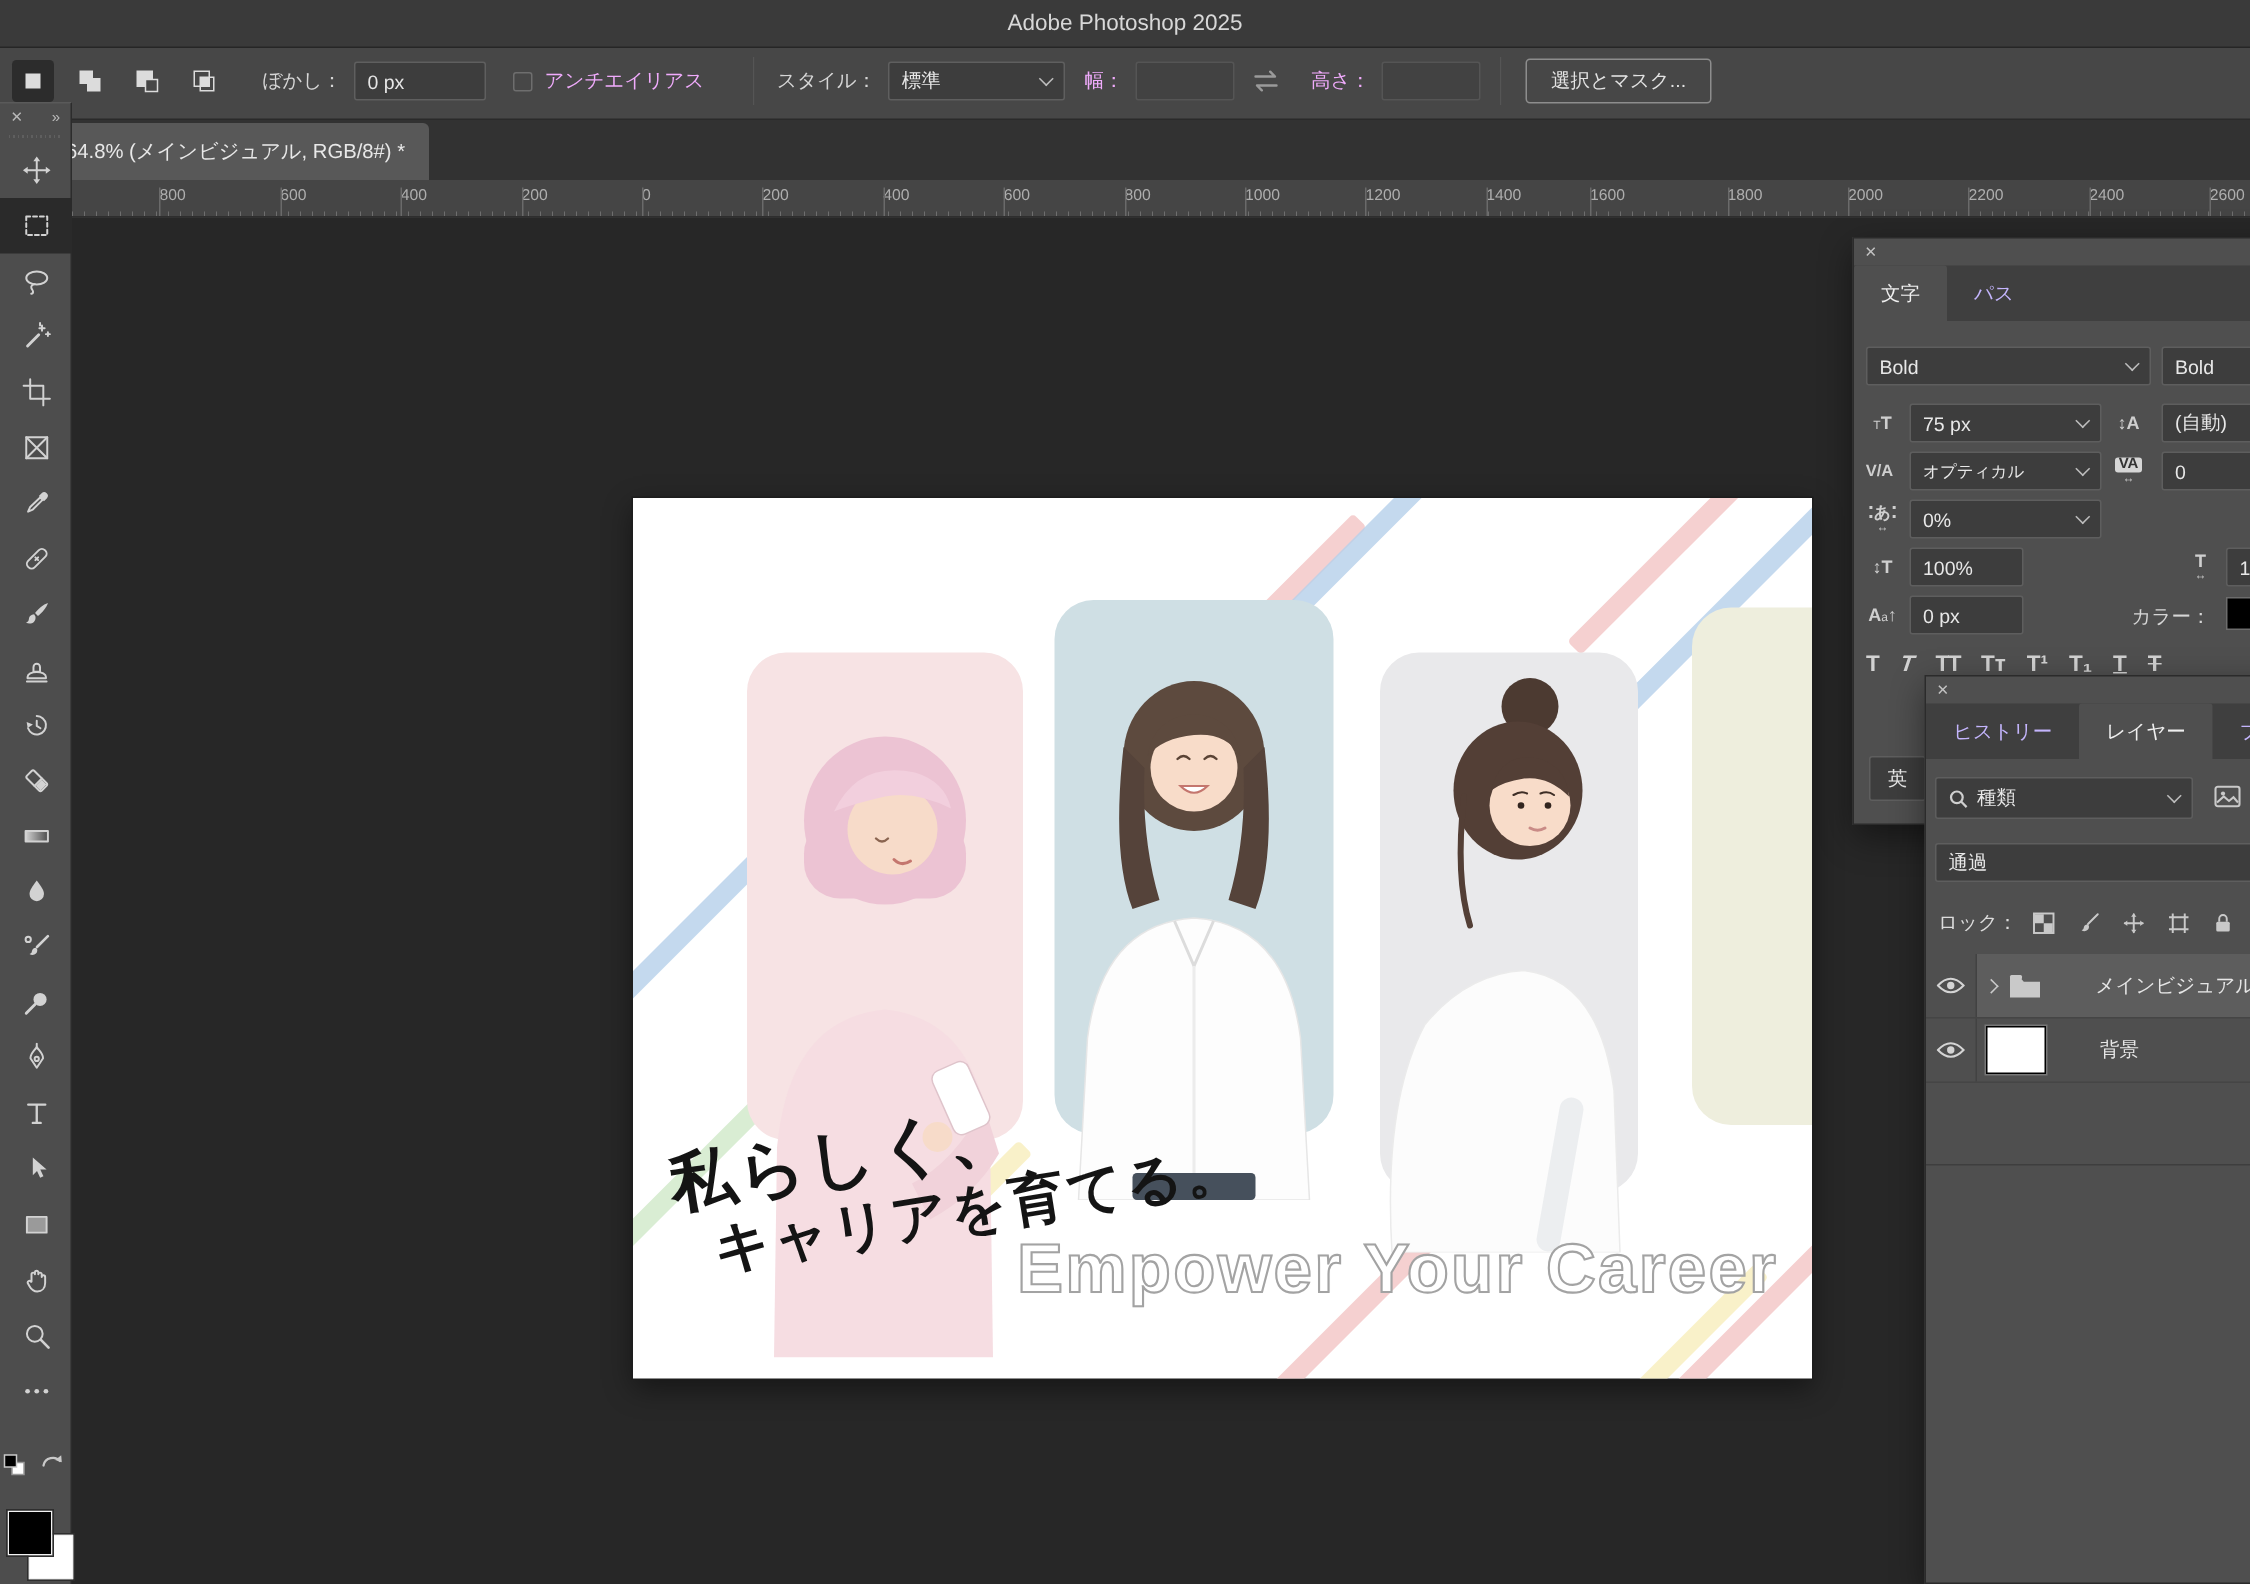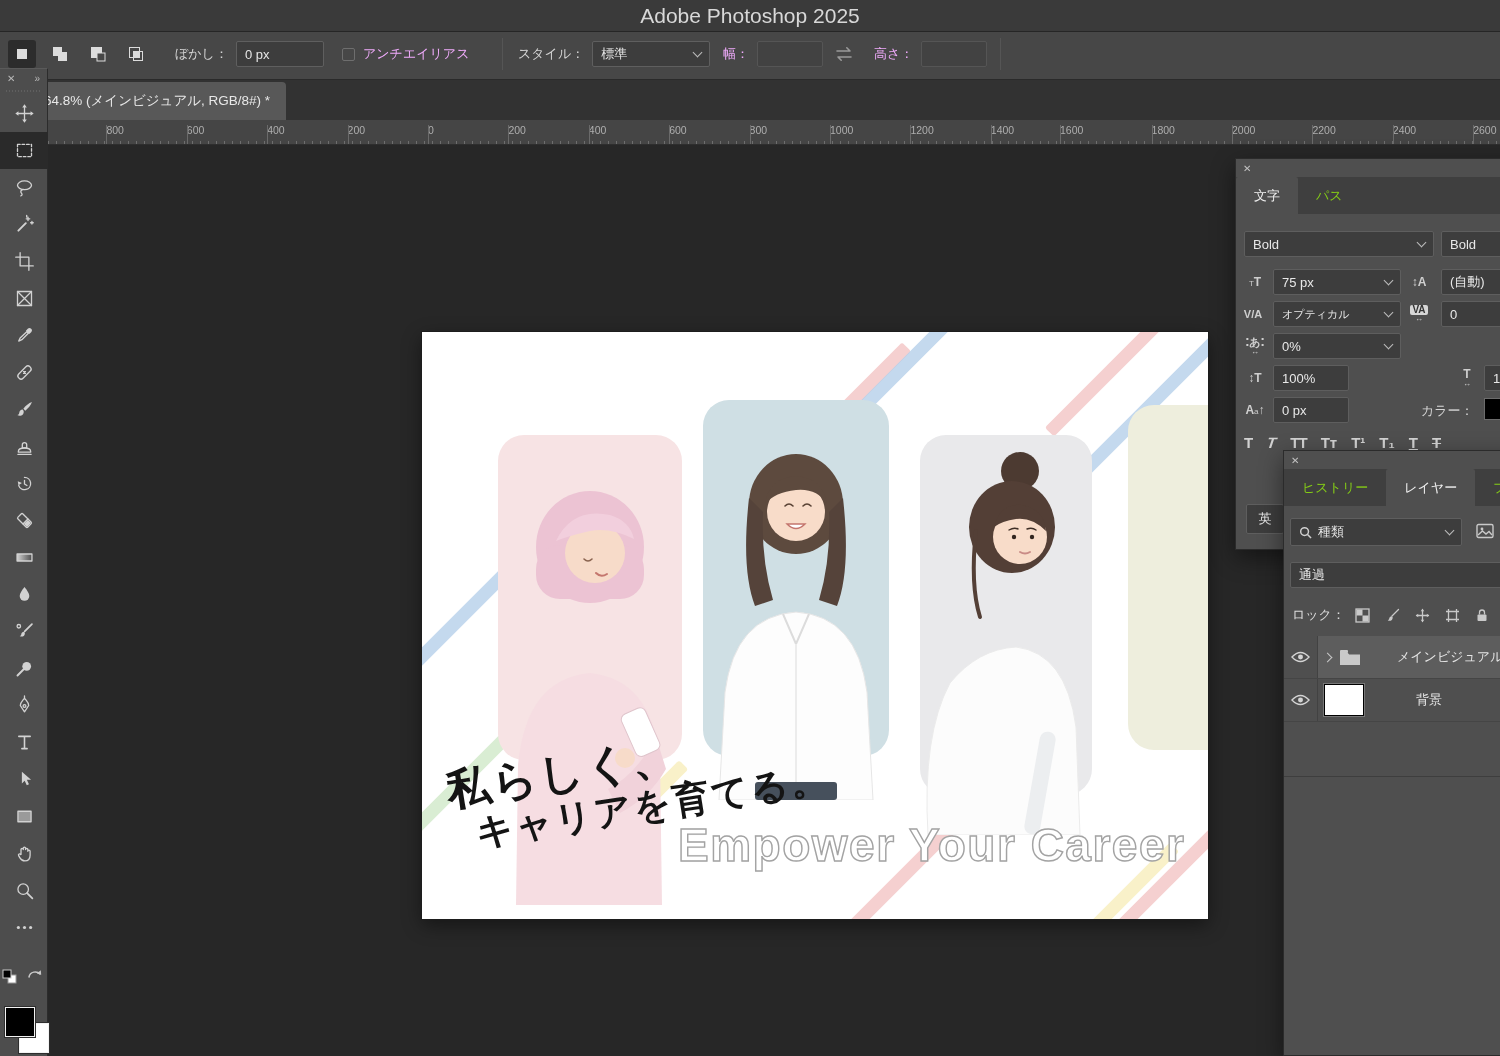--- a/index.html
+++ b/index.html
@@ -4,21 +4,21 @@
 <style>
   * { margin:0; padding:0; box-sizing:border-box; }
   body { font-family:"Liberation Sans","DejaVu Sans",sans-serif; background:#111; }
   .screen { position:relative; width:1500px; height:1056px; overflow:hidden;
             background:#272727; font-family:"Liberation Sans","DejaVu Sans",sans-serif; }
 
   
   .titlebar { position:absolute; left:0; top:0; width:1500px; height:32px;
               background:#3a3a3a; border-bottom:1px solid #262626; z-index:16;
               display:flex; align-items:center; justify-content:center;
-              color:#d8d8d8; font-size:21px; }
+              color:#d8d8d8; font-size:15px; }
 
   
   .optionsbar { position:absolute; left:0; top:28px; width:1500px; height:52px;
                 background:#474747; border-bottom:1px solid #2a2a2a; z-index:15;
                 color:#d6d6d6; font-size:13px; }
   .ob-item { position:absolute; top:0; height:52px; display:flex; align-items:center; gap:8px; }
   .mode-btn { width:28px; height:28px; display:flex; align-items:center; justify-content:center;
               border-radius:3px; }
   .mode-btn.active { background:#2c2c2c; }
   .ob-input { background:#3d3d3d; border:1px solid #5f5f5f; border-radius:2px;
@@ -79,21 +79,21 @@
   .tagline { position:absolute; left:256px; top:486px; z-index:4; font-size:46px; font-weight:bold;
              letter-spacing:1.5px; color:#ffffff; -webkit-text-stroke:1.4px #a3a3a3;
              text-shadow:0 0 1px #b5b5b5; white-space:nowrap; }
 
   
   .panel { position:absolute; background:#4f4f4f; border:1px solid #2b2b2b;
            box-shadow:0 8px 22px rgba(0,0,0,.45); color:#dcdcdc; font-size:13px; }
   .panel-close-row { height:18px; display:flex; align-items:center; padding:0 7px;
                      color:#c2c2c2; font-size:10px; }
   .panel-tabs { height:37px; background:#3f3f3f; display:flex; align-items:stretch; }
-  .panel-tab { display:flex; align-items:center; padding:0 18px; color:#84cc16; white-space:nowrap; }
+  .panel-tab { display:flex; align-items:center; padding:0 18px; color:#c4b5fd; white-space:nowrap; }
   .panel-tab.active { background:#4f4f4f; color:#efefef; border-radius:2px 2px 0 0; }
   .field { background:#3d3d3d; border:1px solid #5e5e5e; border-radius:2px; height:26px;
            display:flex; align-items:center; justify-content:space-between; padding:0 8px;
            color:#e8e8e8; position:absolute; overflow:hidden; white-space:nowrap; }
   .char-icon { position:absolute; width:26px; height:26px; display:flex; flex-direction:column;
                align-items:center; justify-content:center; color:#cfcfcf; font-size:12px;
                line-height:1; font-weight:bold; }
   .char-icon small { font-size:8px; font-weight:normal; }
   .va-box { background:#d6d6d6; color:#333; border-radius:2px; padding:0 2px; font-size:10px; }
 
@@ -192,20 +192,23 @@
 
     <div class="ob-item" style="left:874px;">
       <span class="dim">高さ：</span>
       <div class="ob-input empty">
         <span></span>
       </div>
     </div>
 
     <div class="vsep" style="left:1000px;"></div>
 
+    <div class="ob-item" style="left:1017px;">
+      <button class="sel-mask-btn">選択とマスク...</button>
+    </div>
   </div>
 
   <div class="tabbar">
     <div class="doc-tab">
       <span>64.8% (メインビジュアル, RGB/8#) *</span>
     </div>
   </div>
 
   <div class="ruler" id="ruler-labels">
       <span class="ruler-num" style="left: 26px;">0</span>
@@ -481,21 +484,21 @@
       </div>
       <div class="lp-row layer-row" style="top:173px;">
         <span class="eye-cell">
           <svg width="19" height="12" viewBox="0 0 20 12" style="stroke:#d4d4d4;fill:none;stroke-width:1.4;">
               <path d="M1 6Q10 -3.5 19 6Q10 15.5 1 6Z"></path>
               <circle cx="10" cy="6" r="2.6" fill="#d4d4d4" stroke="none"></circle>
             </svg>
         </span>
         <span class="layer-content">
           <span class="layer-thumb"></span>
-          <span class="lname" style="margin-left:44px;">背景</span>
+          <span class="lname" style="margin-left:28px;">背景</span>
         </span>
       </div>
       <div class="divider-h" style="top:270px;"></div>
     </div>
   </aside>
 
   <div class="toolbar">
     <div class="tb-head">
       <span>✕</span>
       <span>»</span>

